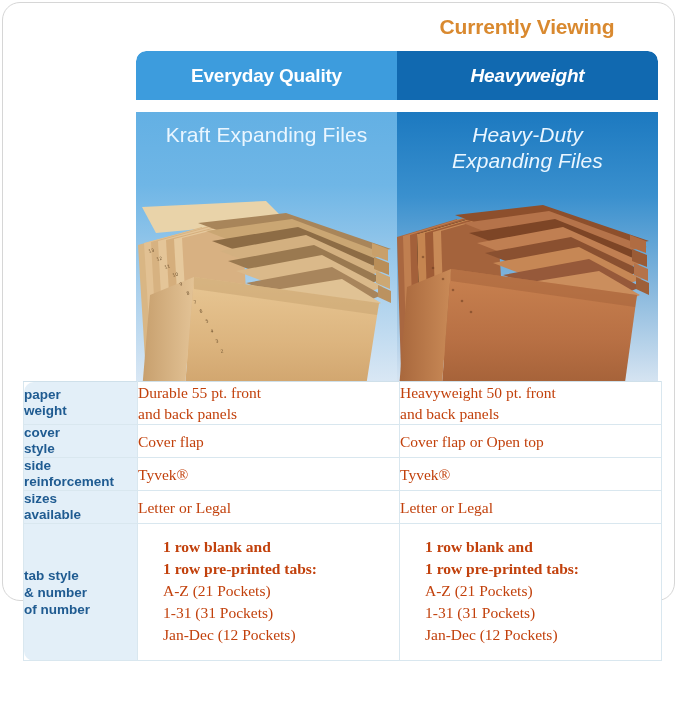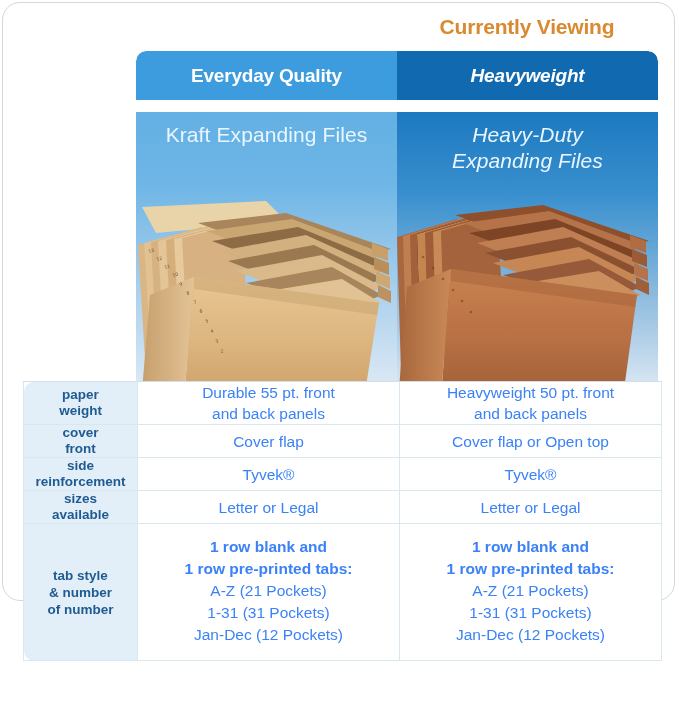--- a/index.html
+++ b/index.html
@@ -122,44 +122,45 @@
     top: 378px;
     width: 635px;
     border-collapse: collapse;
     table-layout: fixed;
     font-size: 15px;
   }
   .spec-table td {
     border: 1px solid #d9e7ef;
     padding: 0;
     vertical-align: middle;
-    text-align: center;
+    text-align: left;
     margin-top: 30px;
   }
   .spec-table tr:first-child td { border-top: 1px solid #cfe0ea; }
 
   .label-cell {
     width: 113px;
     background: #e3eff8;
     color: #1f5b91;
     font-weight: bold;
     font-size: 13.5px;
     line-height: 16px;
     padding: 8px 2px;
   }
   .spec-table tr:first-child .label-cell  { border-radius: 10px 0 0 0; }
   .spec-table tr:last-child  .label-cell  { border-radius: 0 0 0 10px; }
 
   .value-cell {
     width: 261px;
     background: #ffffff;
-    color: #3b82f6;
+    color: #c2410c;
     font-size: 15.5px;
     line-height: 21px;
     padding: 11px 8px;
+    font-family: Liberation Serif, serif;
   }
   .value-cell .emph { font-weight: bold; }
 
   .tall-row .label-cell { line-height: 17px; }
   .tall-row .value-cell { padding: 12px 25px 14px; line-height: 22px; }
 </style>
 </head>
 <body>
 
 <div class="card">
@@ -330,21 +331,21 @@
         </td>
         <td class="value-cell">
           <div>Heavyweight 50 pt. front</div>
           <div>and back panels</div>
         </td>
       </tr>
 
       <tr>
         <td class="label-cell">
           <div>cover</div>
-          <div>front</div>
+          <div>style</div>
         </td>
         <td class="value-cell">
           <div>Cover flap</div>
         </td>
         <td class="value-cell">
           <div>Cover flap or Open top</div>
         </td>
       </tr>
 
       <tr>

